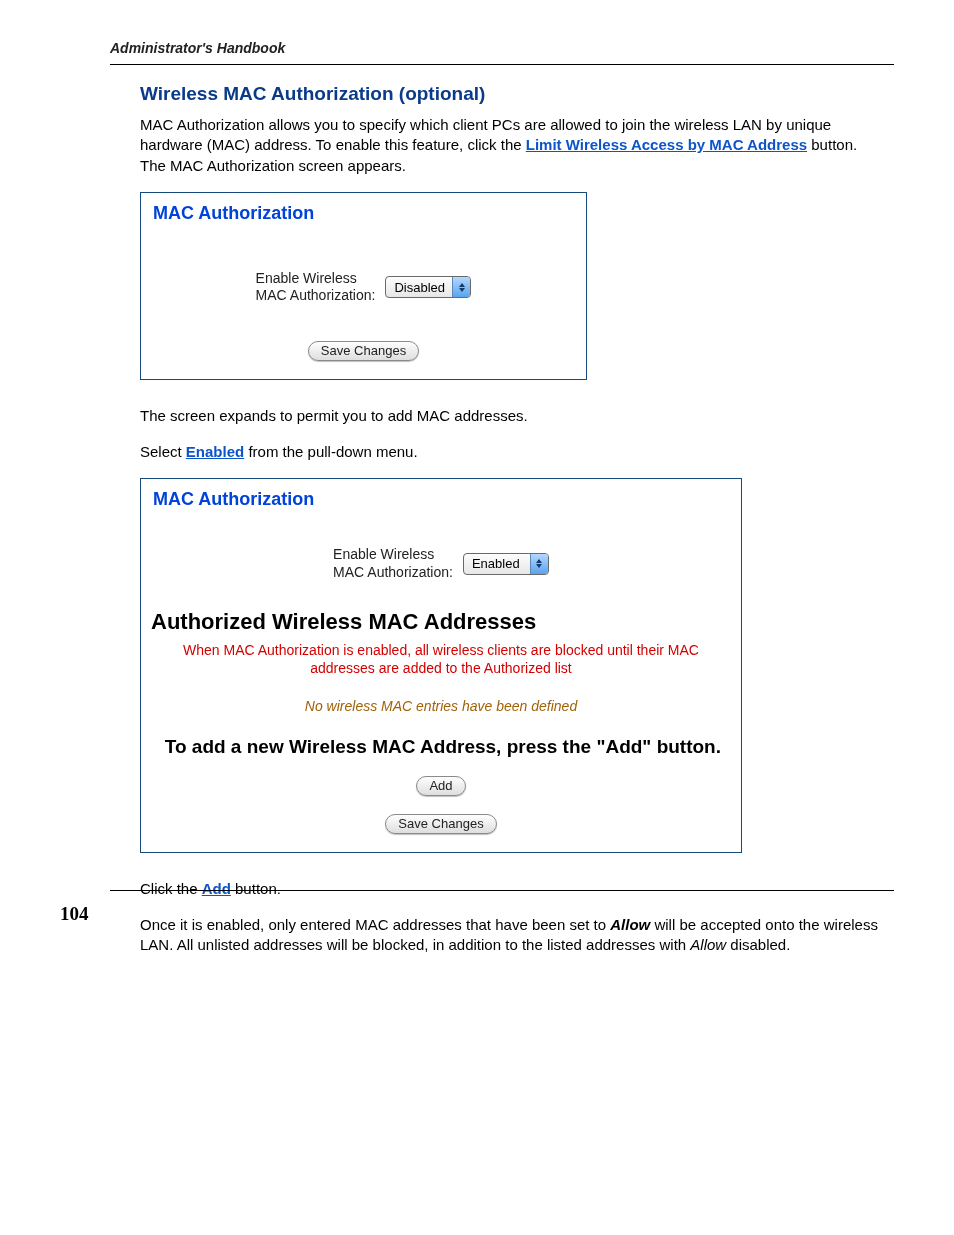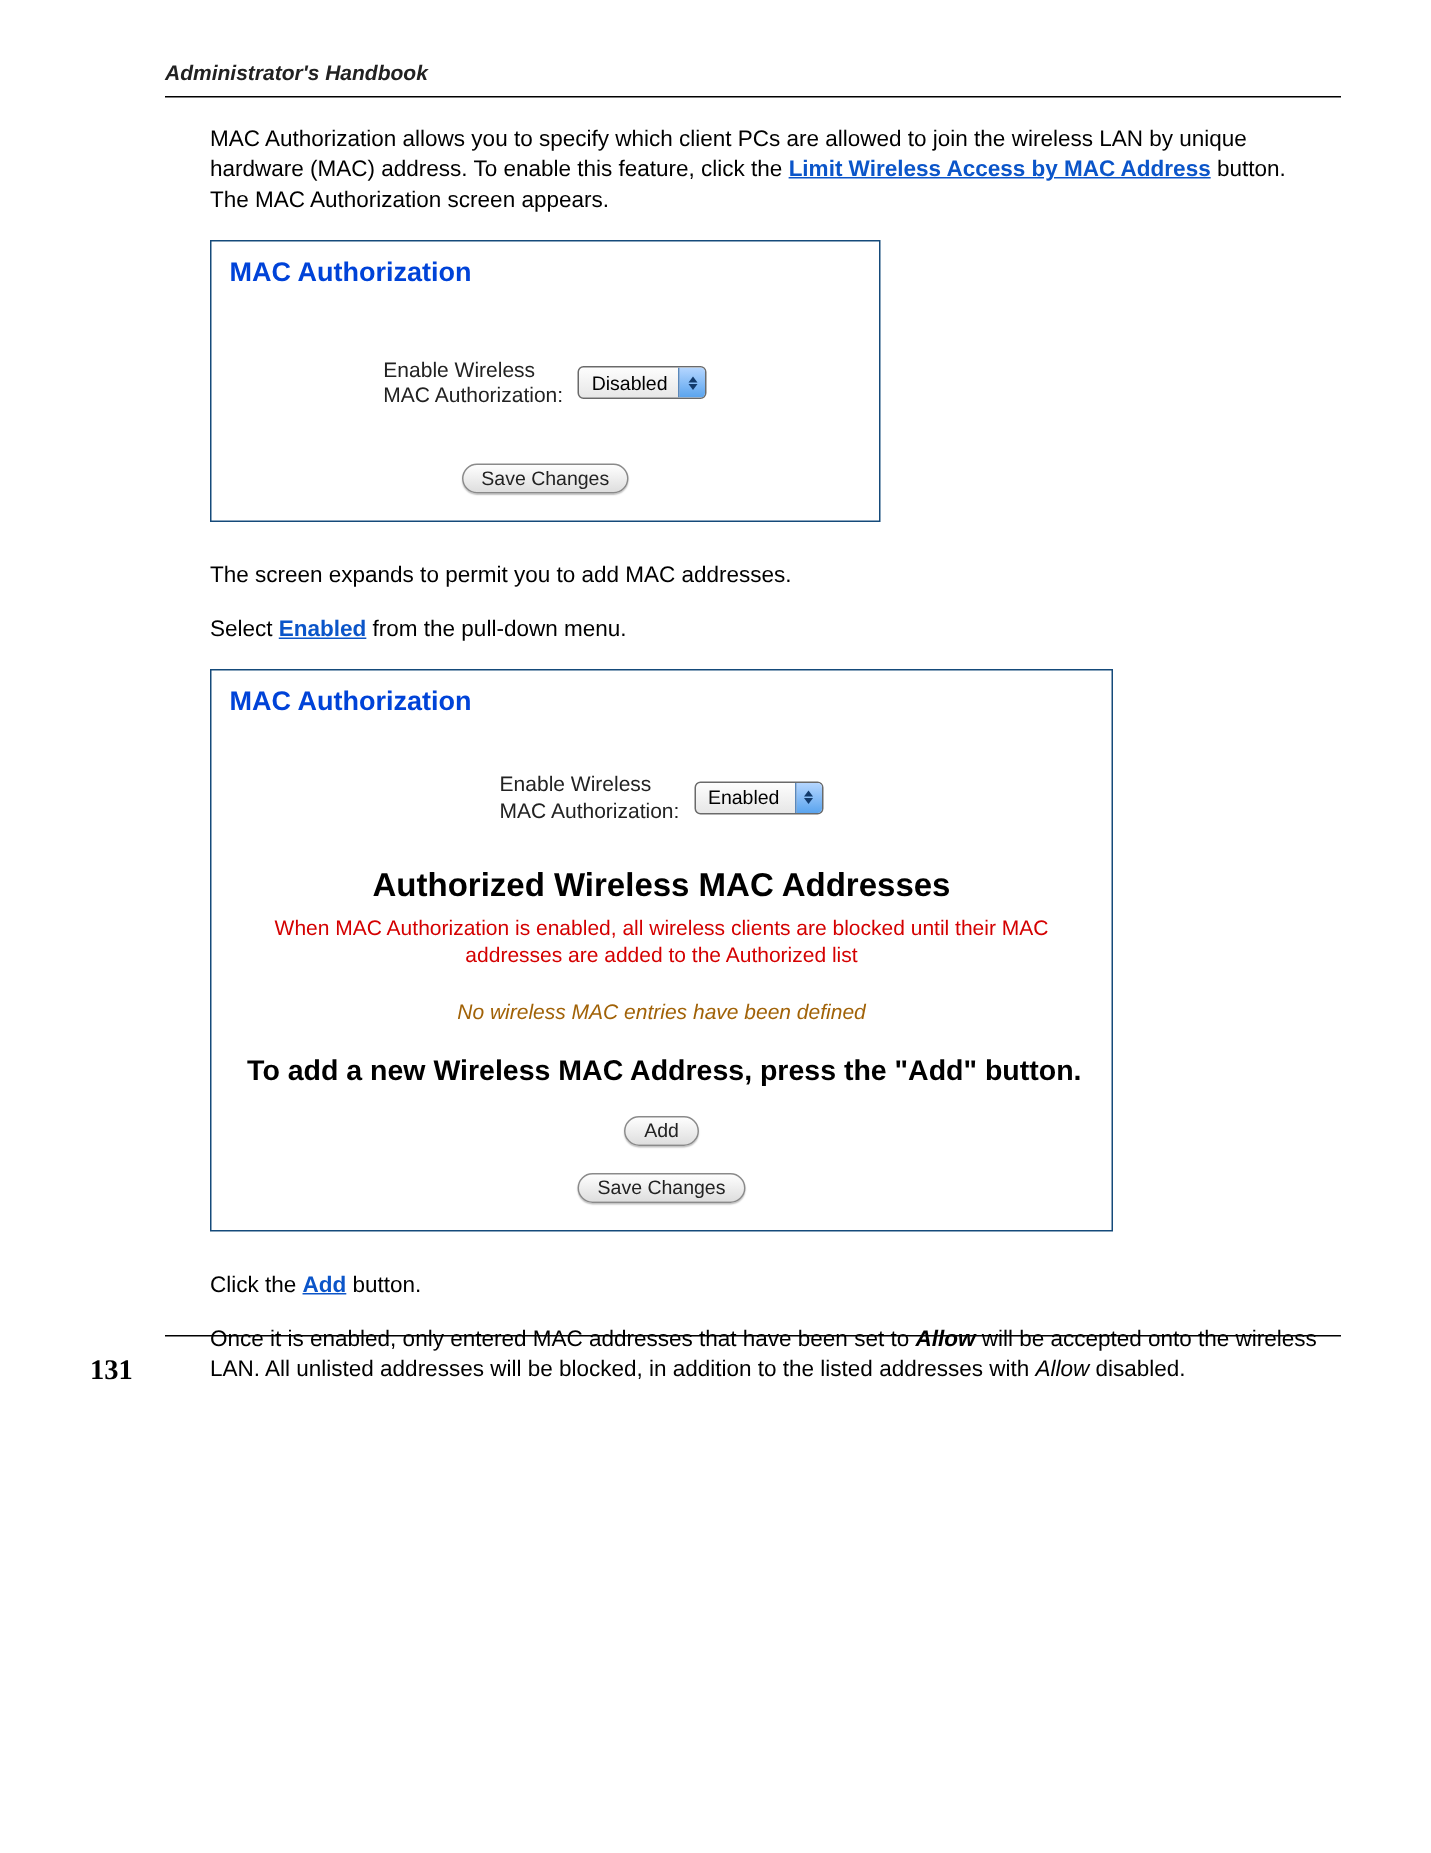--- a/index.html
+++ b/index.html
@@ -112,21 +112,20 @@
     border: 1px solid #8a8a8a;
     border-radius: 10px;
     background: linear-gradient(#fefefe,#dedede);
     font-size: 13px;
     padding: 1px 12px 2px 12px;
     color: #222;
     box-shadow: 0 1px 1px rgba(0,0,0,0.25);
     font-family: "Lucida Grande", Arial, sans-serif;
   }
   .auth-title {
-    text-align: center;
     font-family: Verdana, Arial, sans-serif;
     font-weight: bold;
     font-size: 22px;
     color: #000;
     margin: 28px 10px 6px 10px;
   }
   .red-note {
     color: #d40000;
     text-align: center;
     font-size: 14px;
@@ -169,20 +168,21 @@
   .em-i { font-style: italic; }
 </style>
 </head>
 <body>
 
 <div class="page">
   <div class="running-header">Administrator's Handbook</div>
   <hr class="rule">
 
   <div class="content">
+    <div class="section-title">Wireless MAC Authorization (optional)</div>
 
     <p>
       <span>MAC Authorization allows you to specify which client PCs are allowed to join the wireless LAN by unique hardware (MAC) address. To enable this feature, click the </span><span class="link">Limit Wireless Access by MAC Address</span><span> button. The MAC Authorization screen appears.</span>
     </p>
 
     <div class="panel panel1">
       <div class="panel-title">MAC Authorization</div>
       <div class="row-center">
         <div class="lbl" style="white-space:pre-line">Enable Wireless
 MAC Authorization:</div>
@@ -233,14 +233,14 @@
     <p>
       <span>Click the </span><span class="link">Add</span><span> button.</span>
     </p>
 
     <p>
       <span>Once it is enabled, only entered MAC addresses that have been set to </span><span class="em-b">Allow</span><span> will be accepted onto the wireless LAN. All unlisted addresses will be blocked, in addition to the listed addresses with </span><span class="em-i">Allow</span><span> disabled.</span>
     </p>
   </div>
 
   <hr class="bottom-rule">
-  <div class="page-no">131</div>
+  <div class="page-no">104</div>
 </div>
 
 </body></html>

